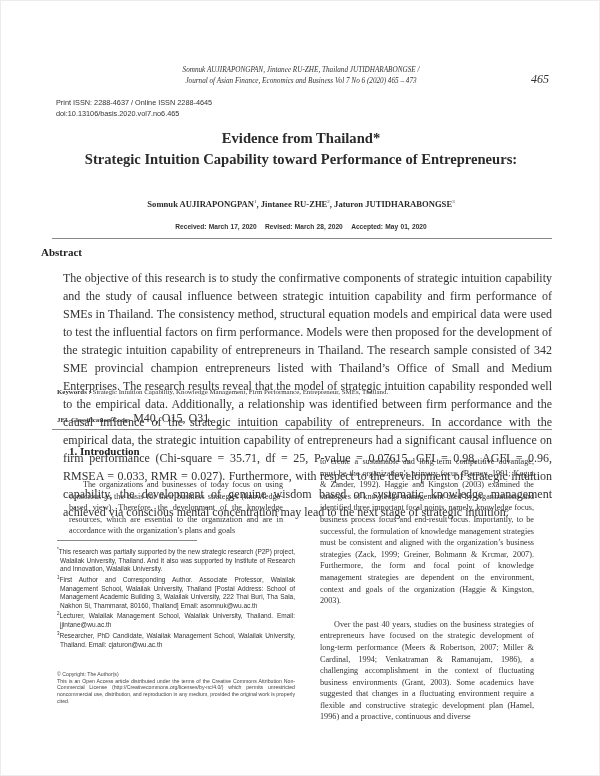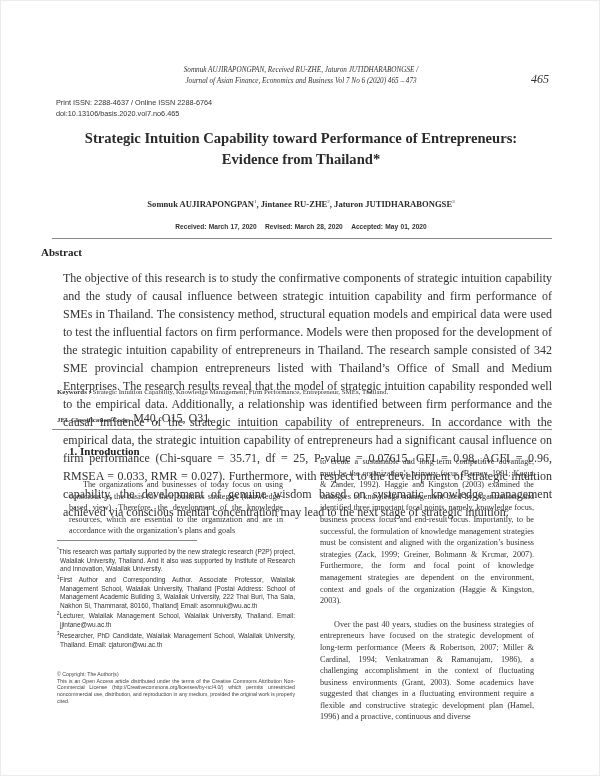--- a/index.html
+++ b/index.html
@@ -79,33 +79,33 @@
     text-align: justify; color: #444;
   }
   .copyright p { margin: 0; }
 </style>
 </head>
 <body>
 
 <div class="page">
 
   <div class="running-head">
-    <div>Somnuk AUJIRAPONGPAN, Received RU-ZHE, Jaturon JUTIDHARABONGSE /</div>
+    <div>Somnuk AUJIRAPONGPAN, Jintanee RU-ZHE, Thailand JUTIDHARABONGSE /</div>
     <div>Journal of Asian Finance, Economics and Business Vol 7 No 6 (2020) 465 – 473</div>
   </div>
   <div class="page-number">465</div>
 
   <div class="issn">
-    <div>Print ISSN: 2288-4637 / Online ISSN 2288-6764</div>
+    <div>Print ISSN: 2288-4637 / Online ISSN 2288-4645</div>
     <div>doi:10.13106/basis.2020.vol7.no6.465</div>
   </div>
 
   <div class="title">
+    <div>Evidence from Thailand*</div>
     <div>Strategic Intuition Capability toward Performance of Entrepreneurs:</div>
-    <div>Evidence from Thailand*</div>
   </div>
 
   <div class="authors">
     <span>Somnuk AUJIRAPONGPAN</span><sup>1</sup><span>, </span><span>Jintanee RU-ZHE</span><sup>2</sup><span>, </span><span>Jaturon JUTIDHARABONGSE</span><sup>3</sup>
   </div>
 
   <div class="dates">
     <span>Received: March 17, 2020</span>
     <span>Revised: March 28, 2020</span>
     <span>Accepted: May 01, 2020</span>

